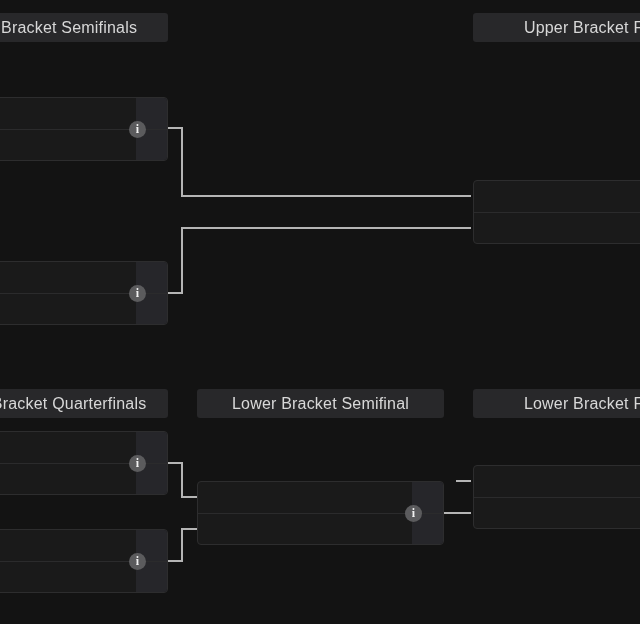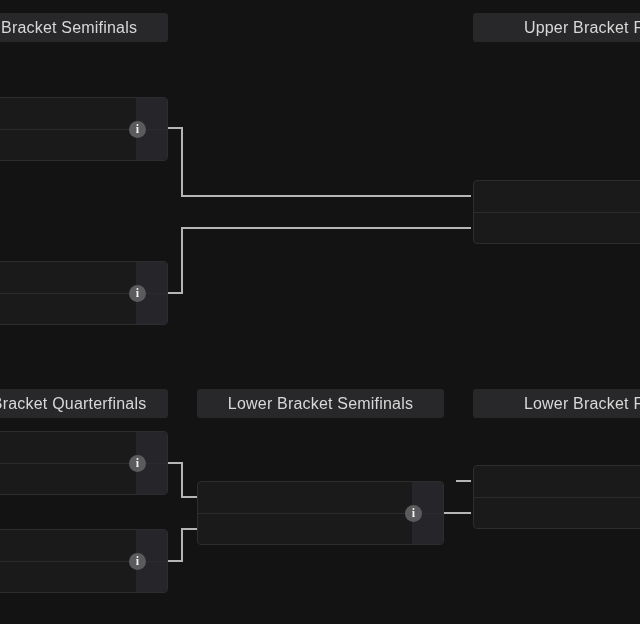--- a/index.html
+++ b/index.html
@@ -76,21 +76,21 @@
   }
 </style>
 </head>
 <body>
 
 <div id="canvas">
 
   <div class="hdr" style="left:-79px; top:13px;">Upper Bracket Semifinals</div>
   <div class="hdr" style="left:473px; top:13px;">Upper Bracket Final</div>
   <div class="hdr" style="left:-79px; top:389px;">Lower Bracket Quarterfinals</div>
-  <div class="hdr" style="left:197px; top:389px;">Lower Bracket Semifinals</div>
+  <div class="hdr" style="left:197px; top:389px;">Lower Bracket Semifinal</div>
   <div class="hdr" style="left:473px; top:389px;">Lower Bracket Final</div>
 
   <div class="match" style="left:-79px; top:97px;">
     <div class="score-col"></div>
     <div class="row top"></div>
     <div class="divider"></div>
     <div class="row bottom"></div>
     <div class="info-icon">i</div>
   </div>
 

